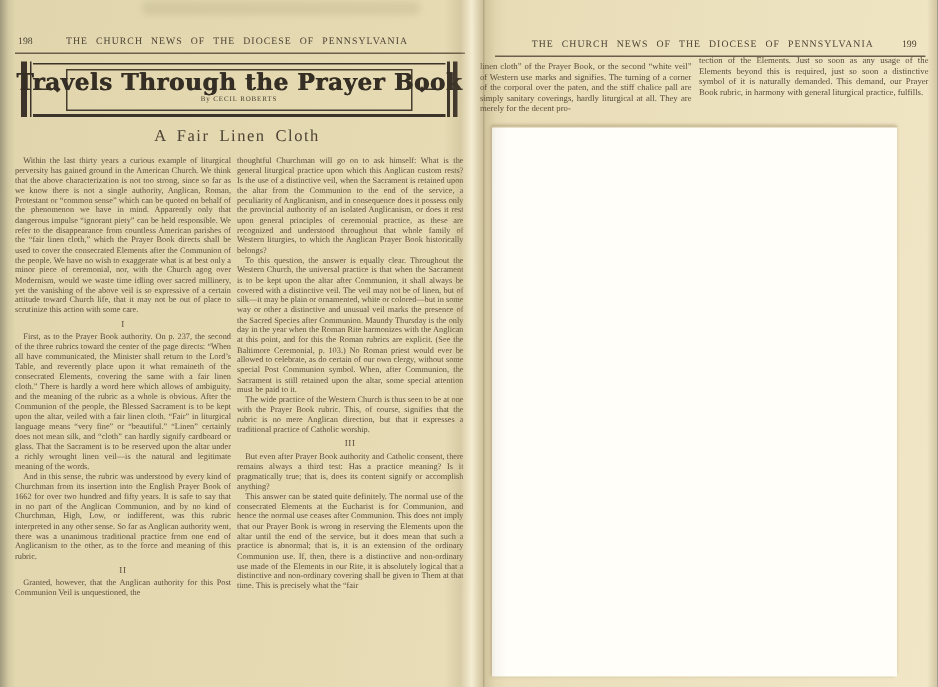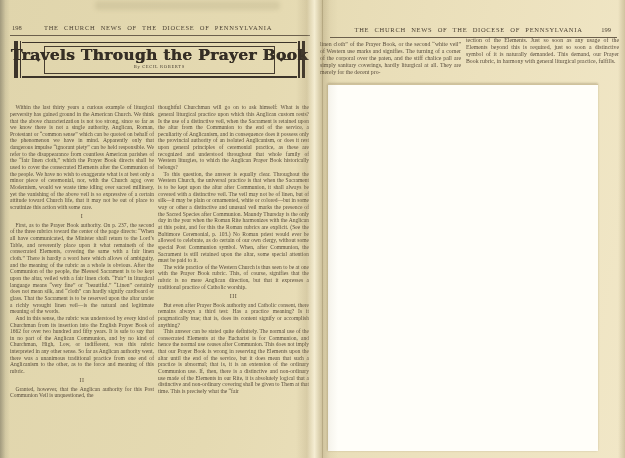--- a/index.html
+++ b/index.html
@@ -96,20 +96,21 @@
       <span class="orn right">
           <span class="line"></span>
           <span class="dot"></span>
         </span>
       <div class="inner-box">
         <div class="banner-title">Travels Through the Prayer Book</div>
         <div class="banner-byline">By CECIL ROBERTS</div>
       </div>
     </div>
 
+    <h2 class="article-title">A Fair Linen Cloth</h2>
 
     <div class="col col-l1">
       <div class="colscale">
         <p class="p indent">Within the last thirty years a curious example of liturgical perversity has gained ground in the American Church.  We think that the above characterization is not too strong, since so far as we know there is not a single authority, Anglican, Roman, Protestant or “common sense” which can be quoted on behalf of the phenomenon we have in mind.  Apparently only that dangerous impulse “ignorant piety” can be held responsible.  We refer to the disappearance from countless American parishes of the “fair linen cloth,” which the Prayer Book directs shall be used to cover the consecrated Elements after the Communion of the people.  We have no wish to exaggerate what is at best only a minor piece of ceremonial, nor, with the Church agog over Modernism, would we waste time idling over sacred millinery, yet the vanishing of the above veil is so expressive of a certain attitude toward Church life, that it may not be out of place to scrutinize this action with some care.</p>
         <div class="secnum">I</div>
         <p class="p indent">First, as to the Prayer Book authority.  On p. 237, the second of the three rubrics toward the center of the page directs:  “When all have communicated, the Minister shall return to the Lord’s Table, and reverently place upon it what remaineth of the consecrated Elements, covering the same with a fair linen cloth.” There is hardly a word here which allows of ambiguity, and the meaning of the rubric as a whole is obvious.  After the Communion of the people, the Blessed Sacrament is to be kept upon the altar, veiled with a fair linen cloth.  “Fair” in liturgical language means “very fine” or “beautiful.”  “Linen” certainly does not mean silk, and “cloth” can hardly signify cardboard or glass.  That the Sacrament is to be reserved upon the altar under a richly wrought linen veil—is the natural and legitimate meaning of the words.</p>
         <p class="p indent">And in this sense, the rubric was understood by every kind of Churchman from its insertion into the English Prayer Book of 1662 for over two hundred and fifty years.  It is safe to say that in no part of the Anglican Communion, and by no kind of Churchman, High, Low, or indifferent, was this rubric interpreted in any other sense.  So far as Anglican authority went, there was a unanimous traditional practice from one end of Anglicanism to the other, as to the force and meaning of this rubric.</p>
         <div class="secnum">II</div>
         <p class="p indent">Granted, however, that the Anglican authority for this Post Communion Veil is unquestioned, the</p>
       </div>

